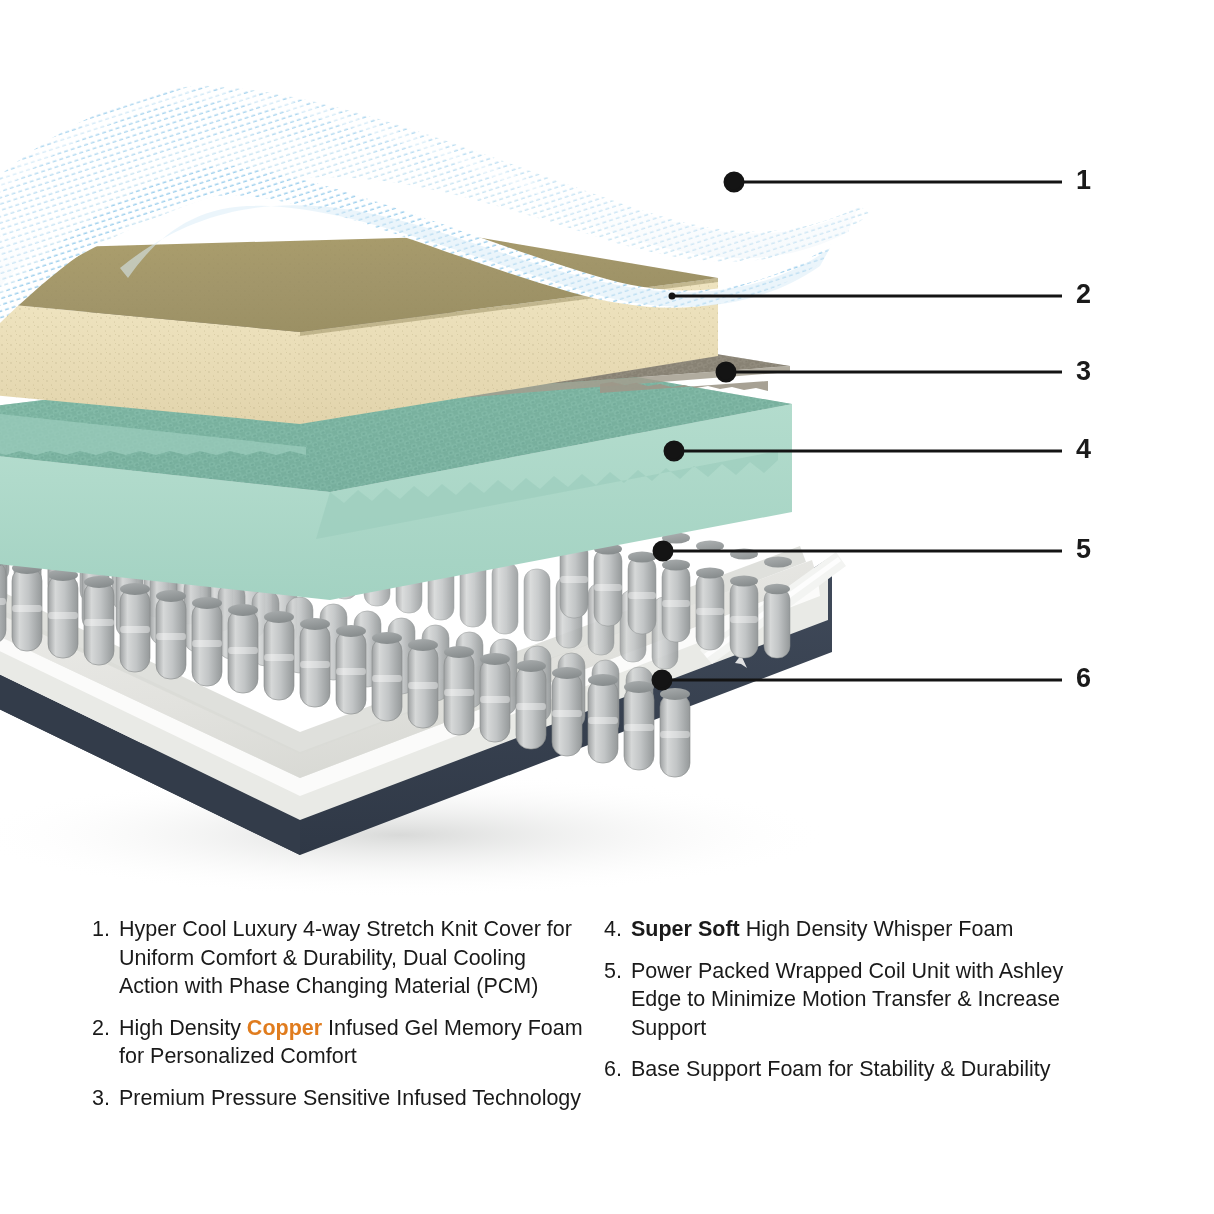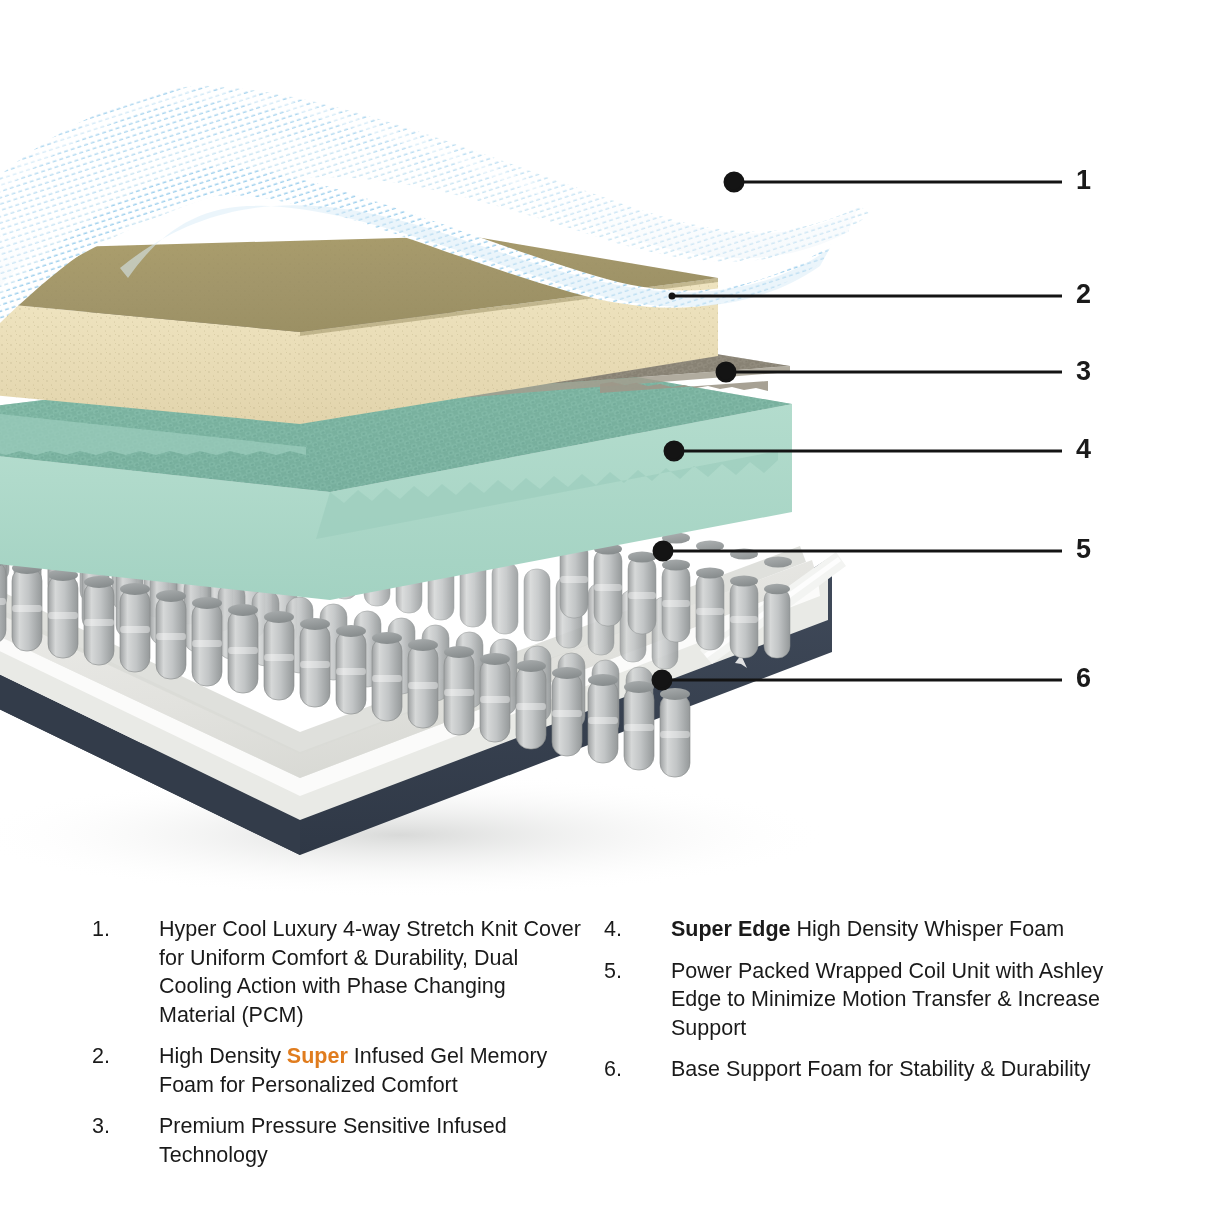--- a/index.html
+++ b/index.html
@@ -51,21 +51,20 @@
     line-height:28.5px;
     color:#1a1a1a;
     font-weight:400;
   }
   .legend-text{
     flex:1 1 auto;
     font-size:21.5px;
     line-height:28.5px;
     color:#1a1a1a;
     font-weight:400;
-    margin-left:40px;
   }
   .legend-text b{font-weight:700;}
   .legend-text .copper{color:#e07c1e;font-weight:700;}
 </style>
 </head>
 <body>
 
 <div class="stage">
 
   <div class="illustration">
@@ -502,32 +501,32 @@
 
   <div class="legend">
 
     <div class="legend-col left">
       <div class="legend-item">
         <span class="legend-index">1.</span>
         <span class="legend-text">Hyper Cool Luxury 4-way Stretch Knit Cover for Uniform Comfort &amp; Durability, Dual Cooling Action with Phase Changing Material (PCM)</span>
       </div>
       <div class="legend-item">
         <span class="legend-index">2.</span>
-        <span class="legend-text">High Density <span class="copper">Super</span> Infused Gel Memory Foam for Personalized Comfort</span>
+        <span class="legend-text">High Density <span class="copper">Copper</span> Infused Gel Memory Foam for Personalized Comfort</span>
       </div>
       <div class="legend-item">
         <span class="legend-index">3.</span>
         <span class="legend-text">Premium Pressure Sensitive Infused Technology</span>
       </div>
     </div>
 
     <div class="legend-col right">
       <div class="legend-item">
         <span class="legend-index">4.</span>
-        <span class="legend-text"><b>Super Edge</b> High Density Whisper Foam</span>
+        <span class="legend-text"><b>Super Soft</b> High Density Whisper Foam</span>
       </div>
       <div class="legend-item">
         <span class="legend-index">5.</span>
         <span class="legend-text">Power Packed Wrapped Coil Unit with Ashley Edge to Minimize Motion Transfer &amp; Increase Support</span>
       </div>
       <div class="legend-item">
         <span class="legend-index">6.</span>
         <span class="legend-text">Base Support Foam for Stability &amp; Durability</span>
       </div>
     </div>

